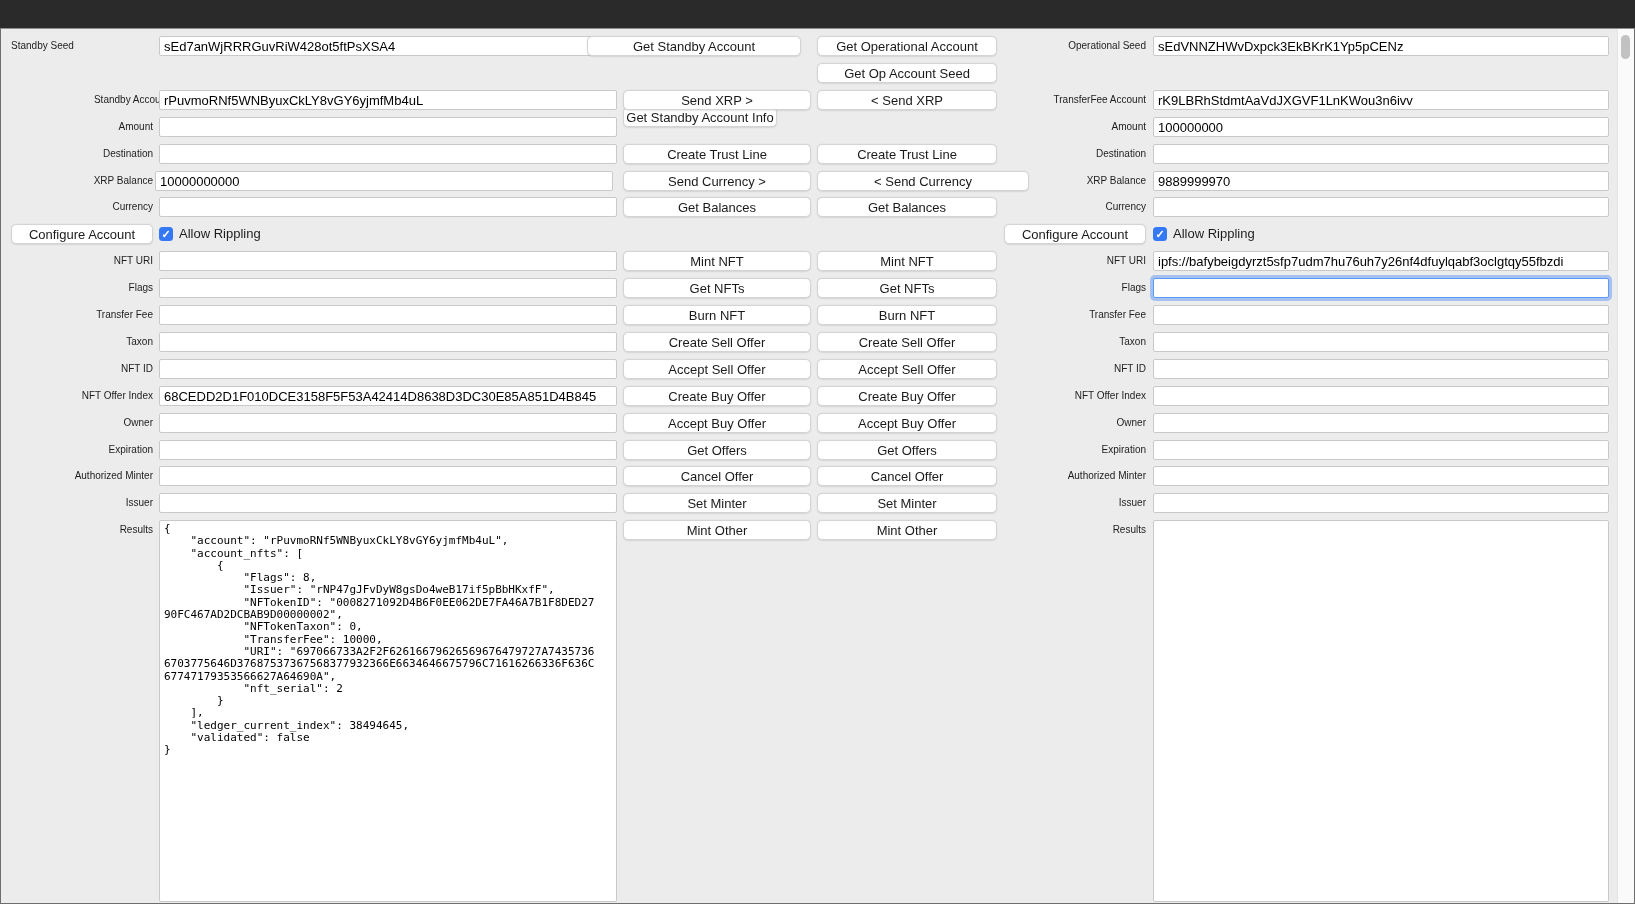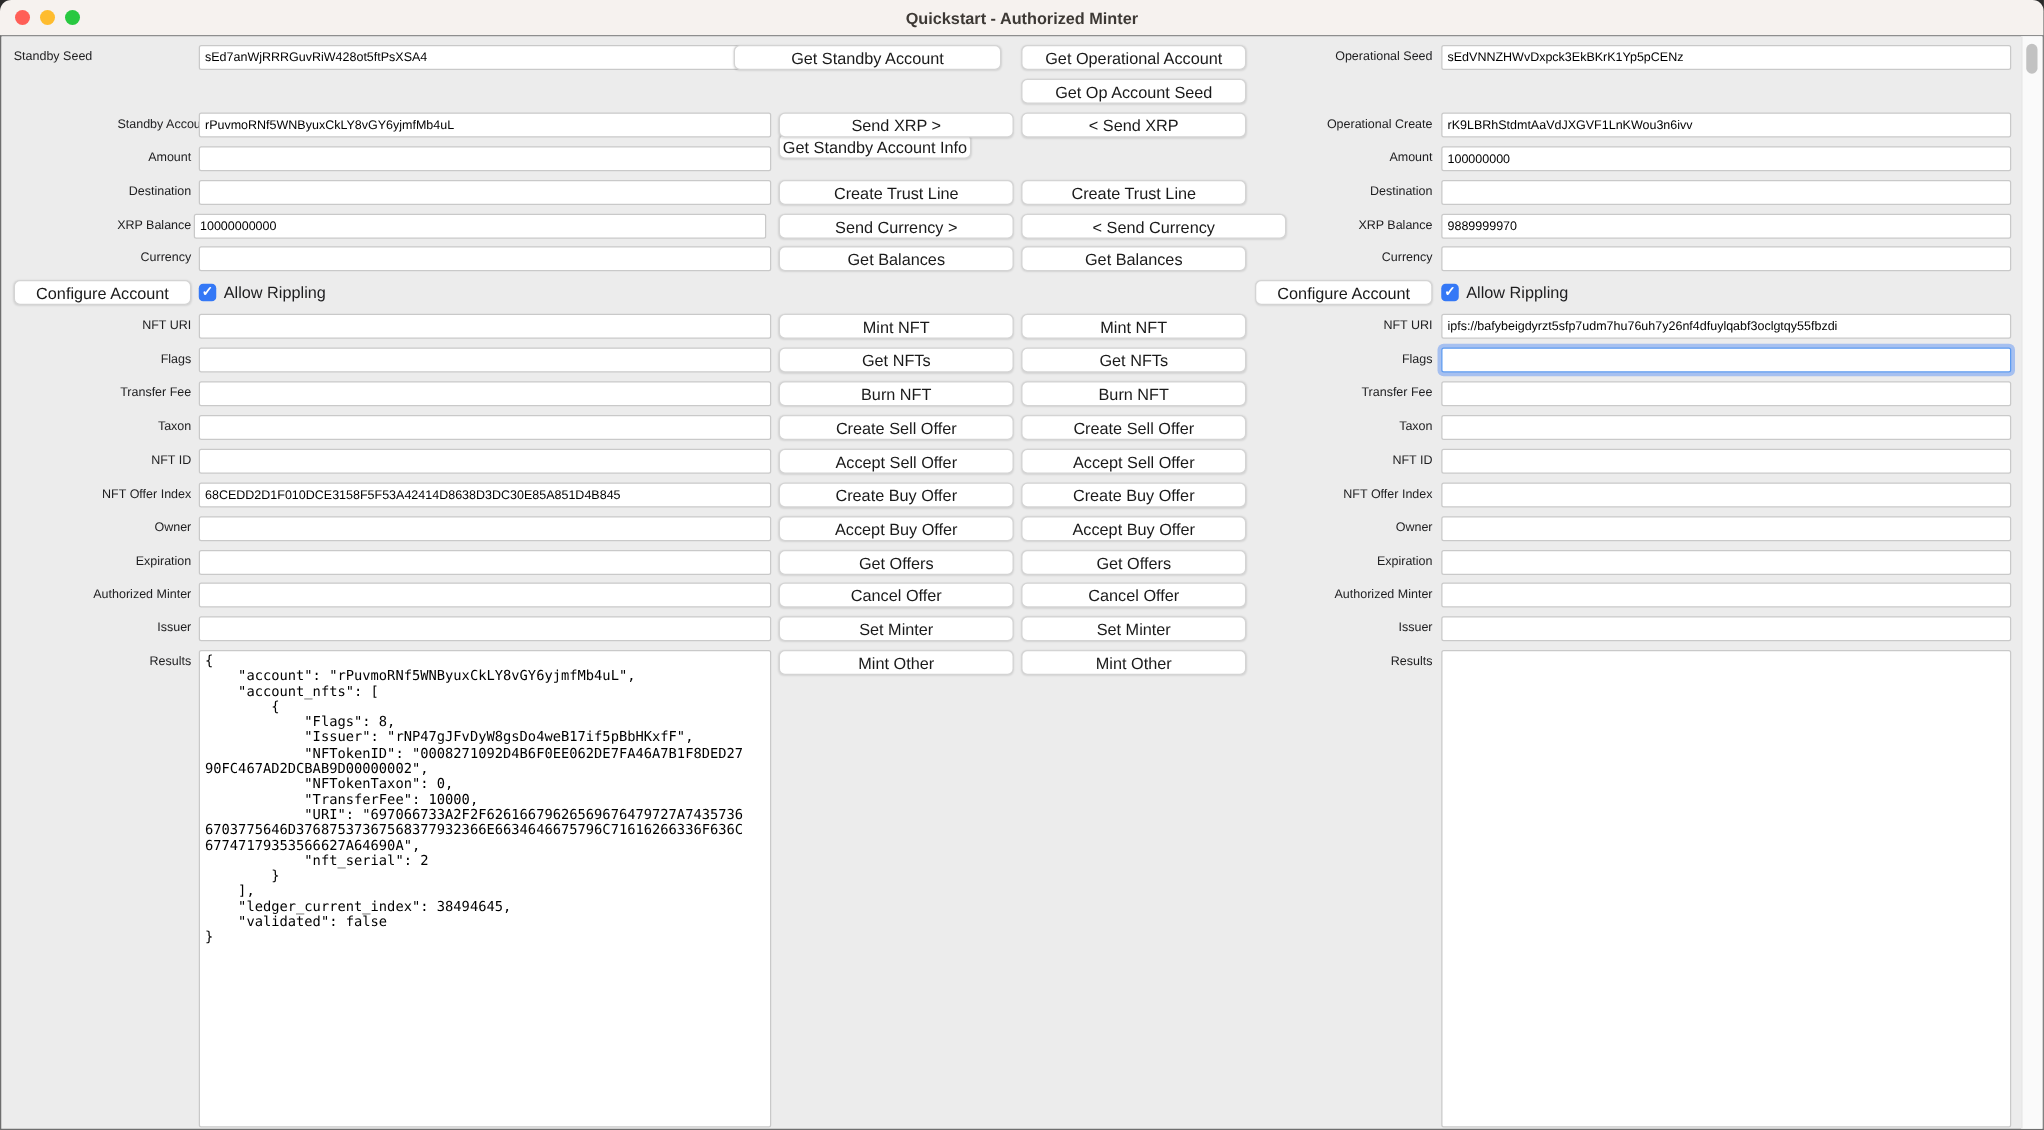--- a/index.html
+++ b/index.html
@@ -5,41 +5,33 @@
   html,body{margin:0;padding:0;background:#2a2a2a;}
   .window{position:relative;width:1635px;height:904px;font-family:"Liberation Sans",sans-serif;overflow:hidden;border-radius:9px 9px 0 0;}
   .titlebar{position:absolute;top:0;left:0;width:100%;height:28px;background:var(--titlebar-bg);display:flex;align-items:center;justify-content:center;font-size:13px;font-weight:bold;color:var(--title-text);}
   .traffic{position:absolute;left:12px;top:8px;display:flex;gap:8px;}
   .traffic span{width:12px;height:12px;border-radius:50%;display:block;}
   .tl-close{background:var(--traffic-red);}
   .tl-min{background:var(--traffic-yellow);}
   .tl-zoom{background:var(--traffic-green);}
   .content{position:absolute;top:28px;left:0;width:1635px;height:876px;box-sizing:border-box;background:var(--content-bg);border:1px solid var(--frame-border);border-top-color:#8e8e8e;}
   .lbl{position:absolute;font-size:10px;line-height:20px;text-align:right;color:#1d1d1f;white-space:nowrap;}
-  .fld{position:absolute;height:20px;box-sizing:border-box;border:1px solid var(--field-border);border-radius:2px;background:#fff;font-family:"Liberation Sans",sans-serif;font-size:10px;padding:0 4px;color:#000;outline:none;}
+  .fld{position:absolute;height:20px;box-sizing:border-box;border:1px solid var(--field-border);border-radius:2px;background:#fff;font-family:"Liberation Sans",sans-serif;font-size:13px;padding:0 4px;color:#000;outline:none;}
   .fld.focused{border-color:#5d9bf0;box-shadow:0 0 0 3px rgba(52,120,246,0.38);}
   .btn{position:absolute;height:20px;box-sizing:border-box;background:var(--button-bg);border:1px solid #d4d4d4;border-radius:5px;font-family:"Liberation Sans",sans-serif;font-size:13px;color:#1a1a1a;box-shadow:0 0.5px 1.5px rgba(0,0,0,0.10);padding:0;cursor:default;white-space:nowrap;}
   .checkbox{position:absolute;width:14px;height:14px;box-sizing:border-box;border-radius:3.5px;background:var(--accent-blue);color:#fff;font-size:11px;line-height:14px;text-align:center;font-weight:bold;}
   .cblabel{position:absolute;font-size:13px;line-height:20px;color:#1d1d1f;white-space:nowrap;}
   .results{position:absolute;box-sizing:border-box;border:1px solid var(--field-border);border-radius:2px;background:#fff;font-family:"DejaVu Sans Mono",monospace;font-size:11px;line-height:12.3px;padding:2px 4px;resize:none;white-space:pre;overflow:hidden;color:#000;outline:none;}
   .scrollbar{position:absolute;top:0;right:0;width:16px;height:874px;background:#fafafa;border-left:1px solid #e4e4e4;}
   .scrollbar-thumb{position:absolute;top:6px;left:3px;width:9px;height:24px;border-radius:5px;background:var(--scrollbar-thumb);}
 </style>
 </head>
 <body>
 
 <div class="window">
-  <div class="titlebar">
-    <div class="traffic">
-      <span class="tl-close"></span>
-      <span class="tl-min"></span>
-      <span class="tl-zoom"></span>
-    </div>
-    <div>Quickstart - Authorized Minter</div>
-  </div>
   <div class="content" id="content">
     <div class="scrollbar">
       <div class="scrollbar-thumb"></div>
     </div>
   <div class="lbl" style="left: 10px; top: 7px; width: 146px; text-align: left;">Standby Seed</div>
       <input class="fld" type="text" spellcheck="false" value="sEd7anWjRRRGuvRiW428ot5ftPsXSA4" style="left: 158px; top: 7px; width: 458px;">
       <div class="lbl" style="left: 22px; top: 61px; width: 146px;">Standby Account</div>
       <input class="fld" type="text" spellcheck="false" value="rPuvmoRNf5WNByuxCkLY8vGY6yjmfMb4uL" style="left: 158px; top: 61px; width: 458px;">
       <div class="lbl" style="left: 6px; top: 88px; width: 146px;">Amount</div>
       <input class="fld" type="text" spellcheck="false" style="left: 158px; top: 88px; width: 458px;">
@@ -87,21 +79,21 @@
 6703775646D37687537367568377932366E6634646675796C71616266336F636C
 67747179353566627A64690A",
             "nft_serial": 2
         }
     ],
     "ledger_current_index": 38494645,
     "validated": false
 }</textarea>
       <div class="lbl" style="left: 1000px; top: 7px; width: 145px;">Operational Seed</div>
       <input class="fld" type="text" spellcheck="false" value="sEdVNNZHWvDxpck3EkBKrK1Yp5pCENz" style="left: 1152px; top: 7px; width: 456px;">
-      <div class="lbl" style="left: 1000px; top: 61px; width: 145px;">Operational Create</div>
+      <div class="lbl" style="left: 1000px; top: 61px; width: 145px;">TransferFee Account</div>
       <input class="fld" type="text" spellcheck="false" value="rK9LBRhStdmtAaVdJXGVF1LnKWou3n6ivv" style="left: 1152px; top: 61px; width: 456px;">
       <div class="lbl" style="left: 1000px; top: 88px; width: 145px;">Amount</div>
       <input class="fld" type="text" spellcheck="false" value="100000000" style="left: 1152px; top: 88px; width: 456px;">
       <div class="lbl" style="left: 1000px; top: 115px; width: 145px;">Destination</div>
       <input class="fld" type="text" spellcheck="false" style="left: 1152px; top: 115px; width: 456px;">
       <div class="lbl" style="left: 1000px; top: 142px; width: 145px;">XRP Balance</div>
       <input class="fld" type="text" spellcheck="false" value="9889999970" style="left: 1152px; top: 142px; width: 456px;">
       <div class="lbl" style="left: 1000px; top: 168px; width: 145px;">Currency</div>
       <input class="fld" type="text" spellcheck="false" style="left: 1152px; top: 168px; width: 456px;">
       <div class="lbl" style="left: 1000px; top: 222px; width: 145px;">NFT URI</div>

